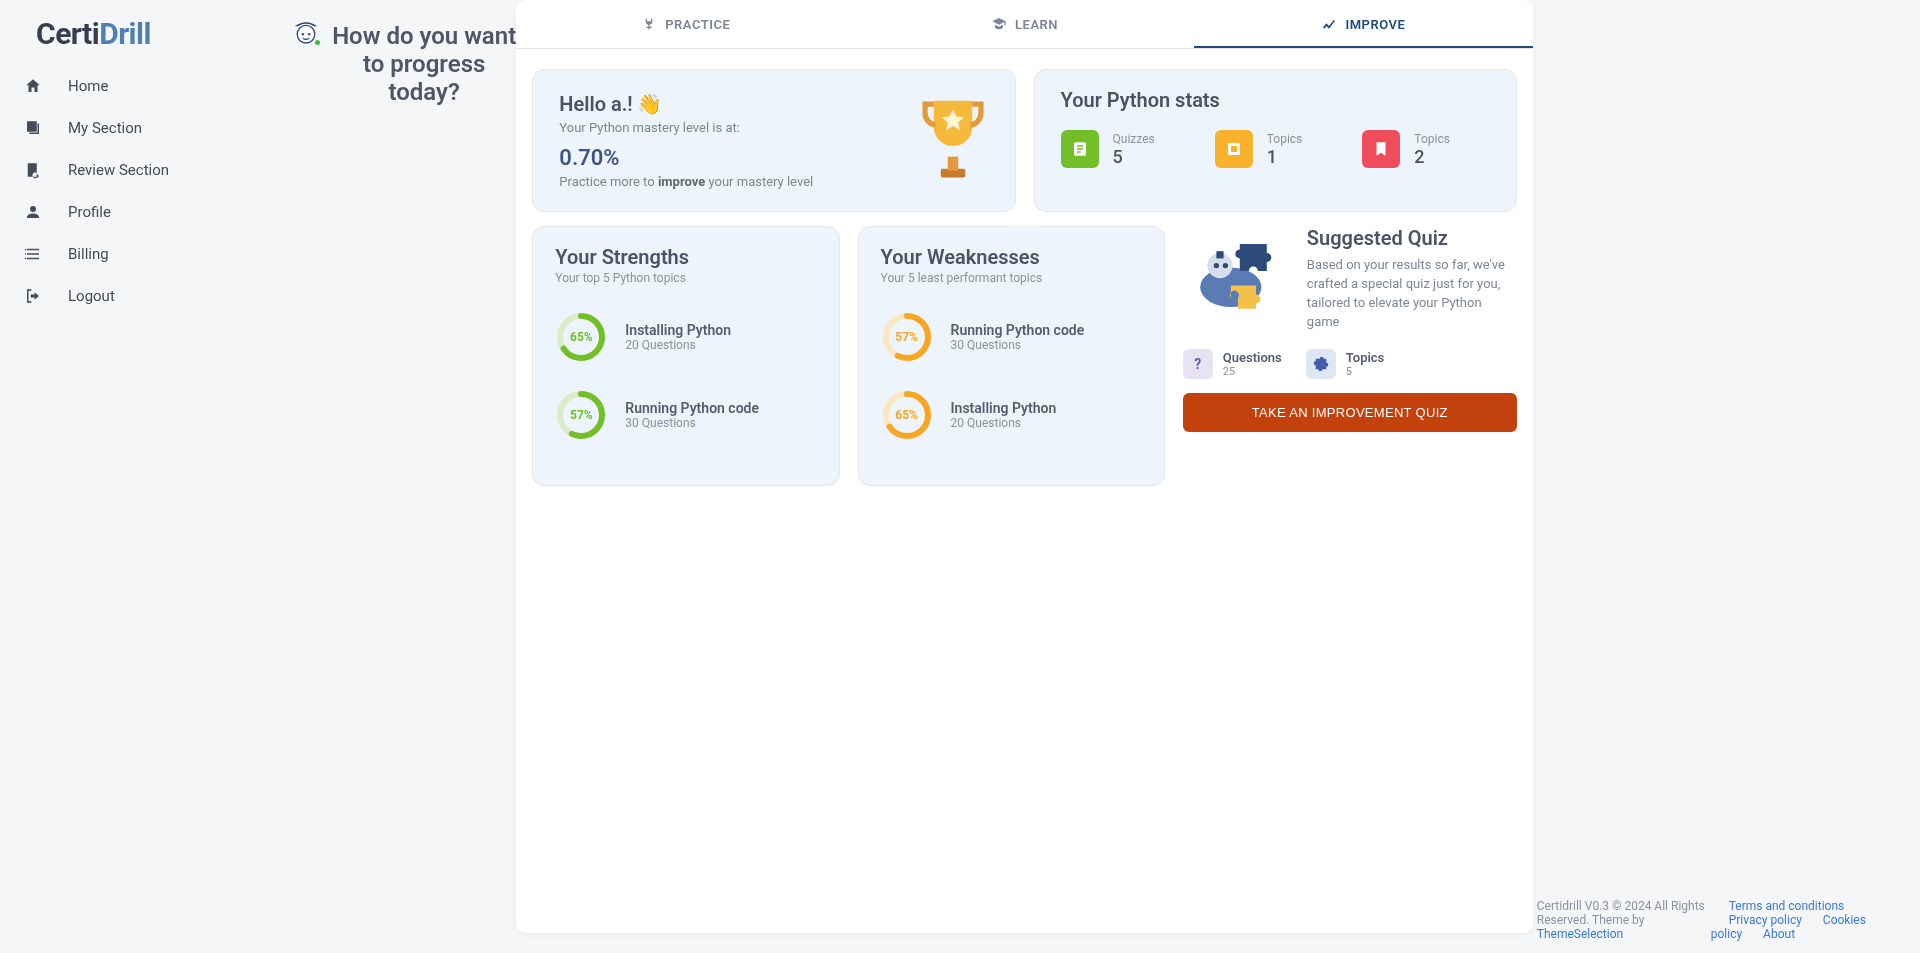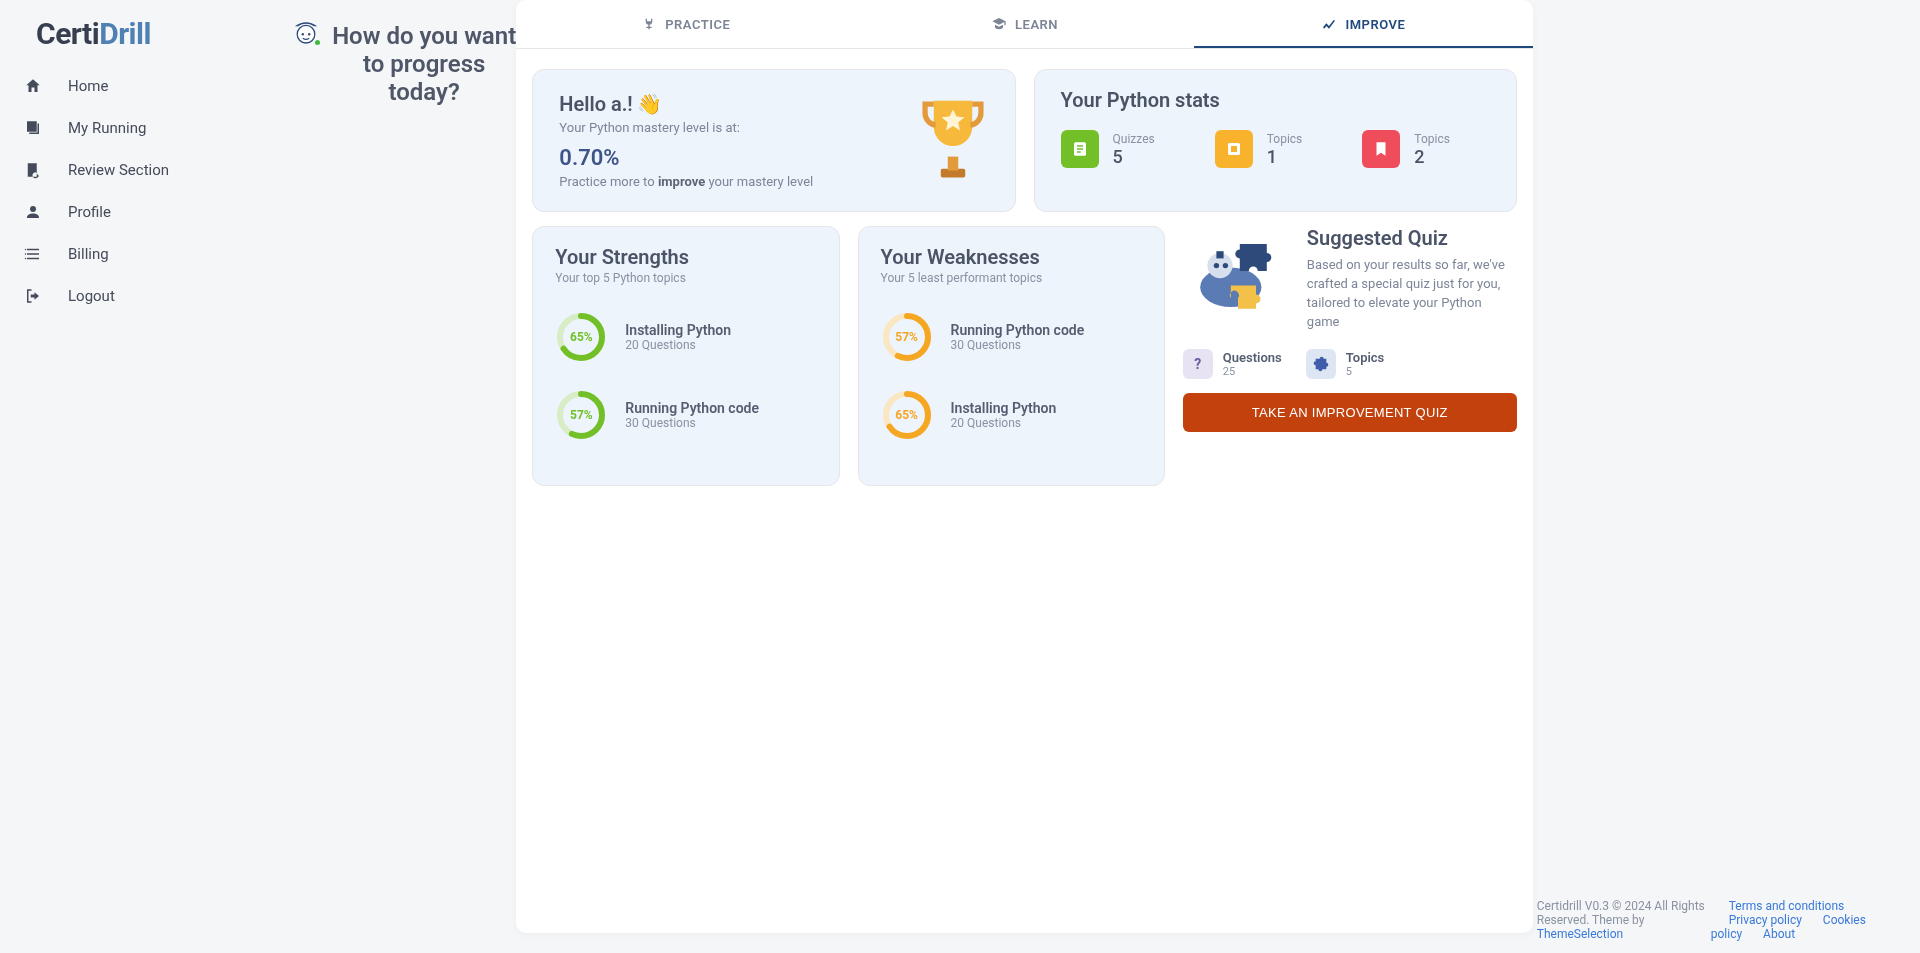--- a/index.html
+++ b/index.html
@@ -194,21 +194,21 @@
     <div class="nav-item">
       <svg viewBox="0 0 24 24">
           <path d="M12 3l9 8h-3v9h-4v-6h-4v6H6v-9H3z"></path>
         </svg>
       <span>Home</span>
     </div>
     <div class="nav-item">
       <svg viewBox="0 0 24 24">
           <path d="M4 3h13v14H4zM7 20h13V6h-2v12H7zM9 7h5v2H9zM9 11h5v2H9z"></path>
         </svg>
-      <span>My Running</span>
+      <span>My Section</span>
     </div>
     <div class="nav-item">
       <svg viewBox="0 0 24 24">
           <path d="M5 3h12v18H5zM8 7h6v2H8zM8 11h6v2H8zM15 15a4 4 0 1 0 3 7l2-2-2-2a4 4 0 0 0-3-3z"></path>
         </svg>
       <span>Review Section</span>
     </div>
     <div class="nav-item">
       <svg viewBox="0 0 24 24">
           <path d="M12 12a4 4 0 1 0-4-4 4 4 0 0 0 4 4zm0 2c-4 0-8 2-8 5v1h16v-1c0-3-4-5-8-5z"></path>

